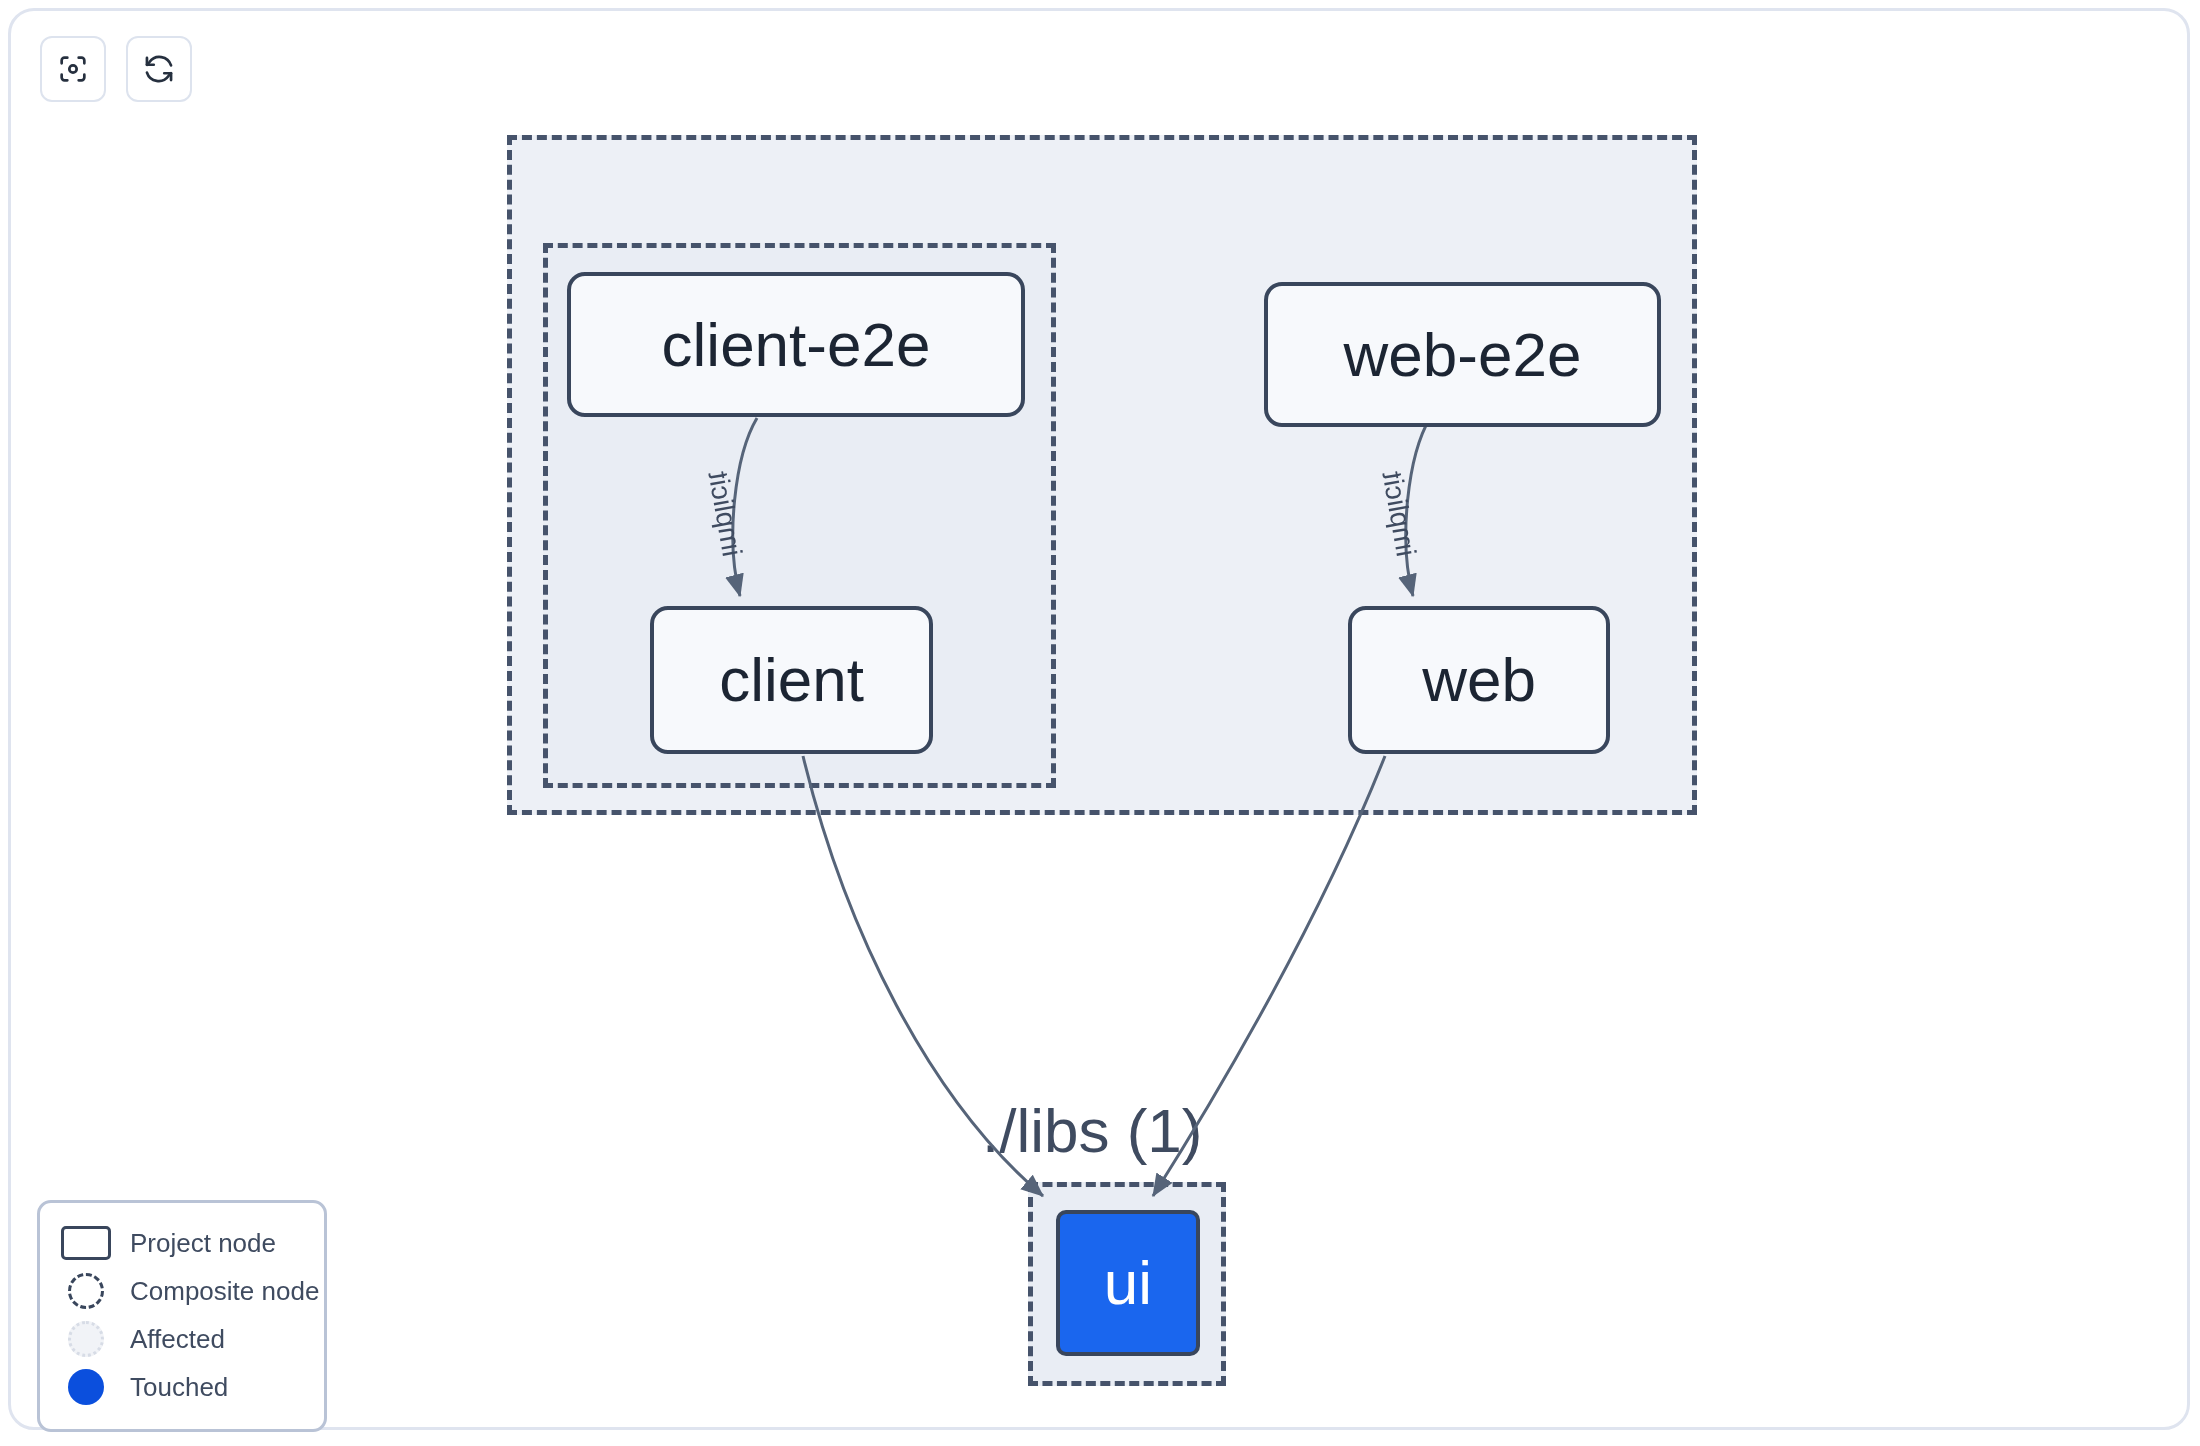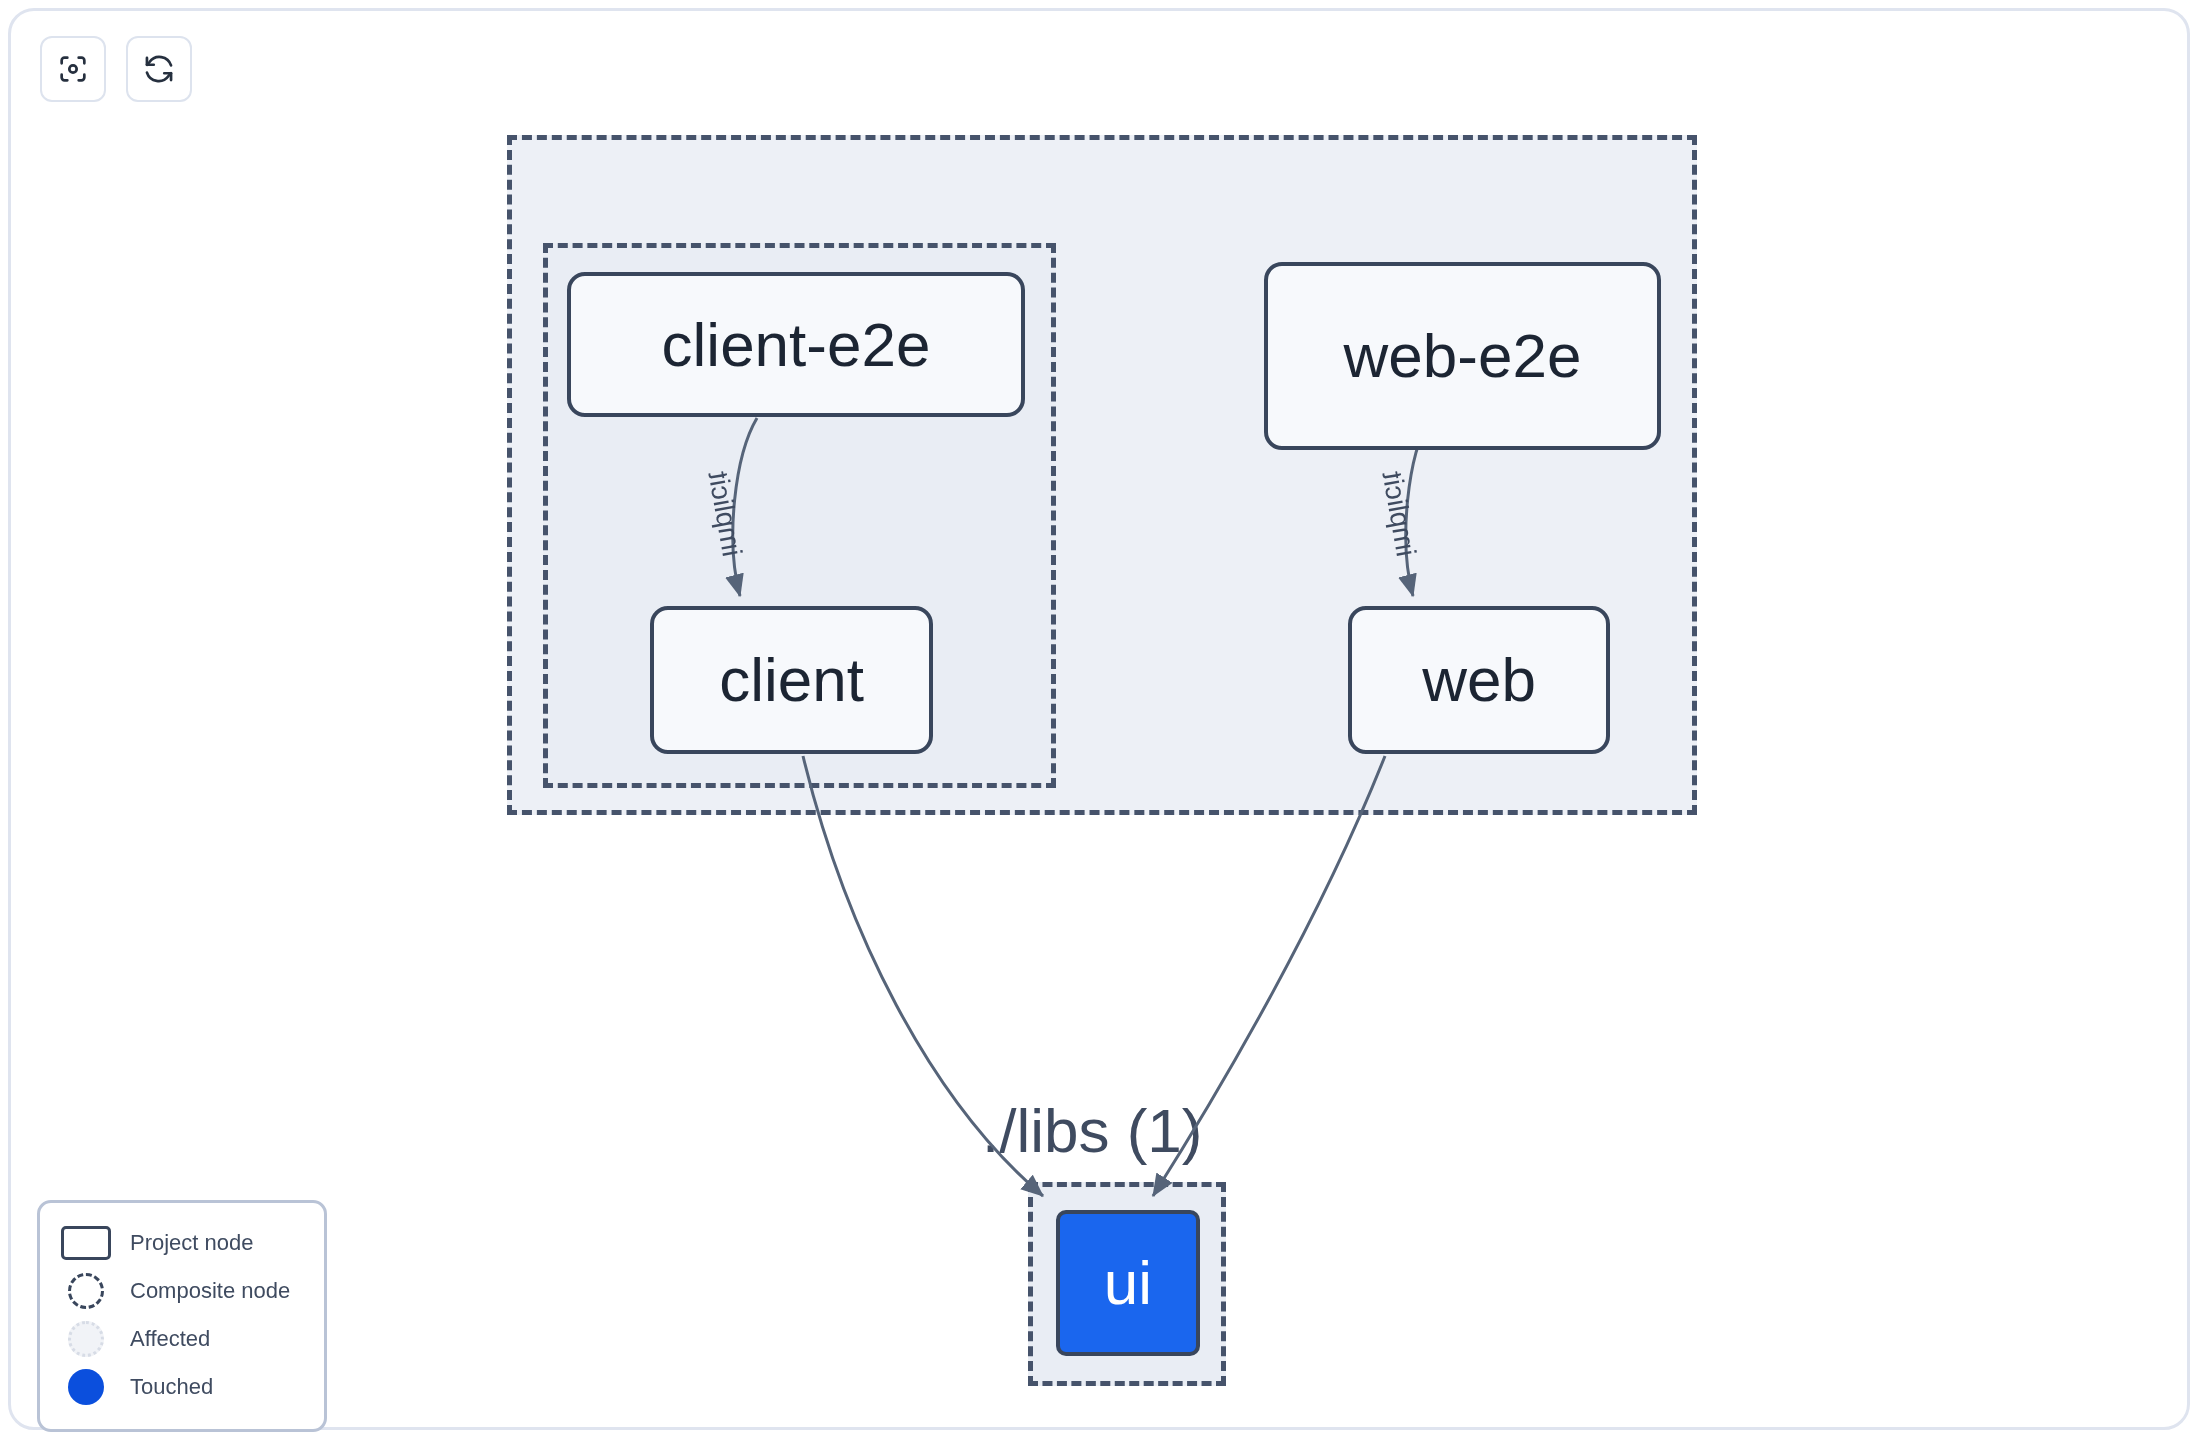--- a/index.html
+++ b/index.html
@@ -177,21 +177,21 @@
     box-sizing: border-box;
   }
   .sw-circle-touched {
     width: 36px;
     height: 36px;
     border-radius: 50%;
     background: #0b4fdd;
   }
   .legend-text {
     color: #3f4b60;
-    font-size: 22px;
+    font-size: 26px;
     line-height: 1;
     white-space: nowrap;
   }
 </style>
 </head>
 <body>
 
 <div id="app">
   <div class="canvas-frame"></div>
 
@@ -244,21 +244,21 @@
       <path d="M 1385,756 C 1320,920 1220,1090 1153,1196" fill="none" stroke="#566479" stroke-width="3" marker-end="url(#arrow)"></path>
     </svg>
 
     <div class="edge-label" style="left:682px; top:500px; transform: rotate(-100deg) scale(1,-1);">implicit</div>
     <div class="edge-label" style="left:1356px; top:500px; transform: rotate(-100deg) scale(1,-1);">implicit</div>
 
     <div class="node" style="left:567px; top:272px; width:458px; height:145px;">client-e2e</div>
 
     <div class="node" style="left:650px; top:606px; width:283px; height:148px;">client</div>
 
-    <div class="node" style="left:1264px; top:262px; width:397px; height:188px;">web-e2e</div>
+    <div class="node" style="left:1264px; top:282px; width:397px; height:145px;">web-e2e</div>
 
     <div class="node" style="left:1348px; top:606px; width:262px; height:148px;">web</div>
 
     <div class="node touched" style="left:1056px; top:1210px; width:144px; height:146px;">ui</div>
   </div>
 
   <div class="legend">
     <div class="legend-row">
       <span class="legend-swatch">
         <span class="sw-rect"></span>

